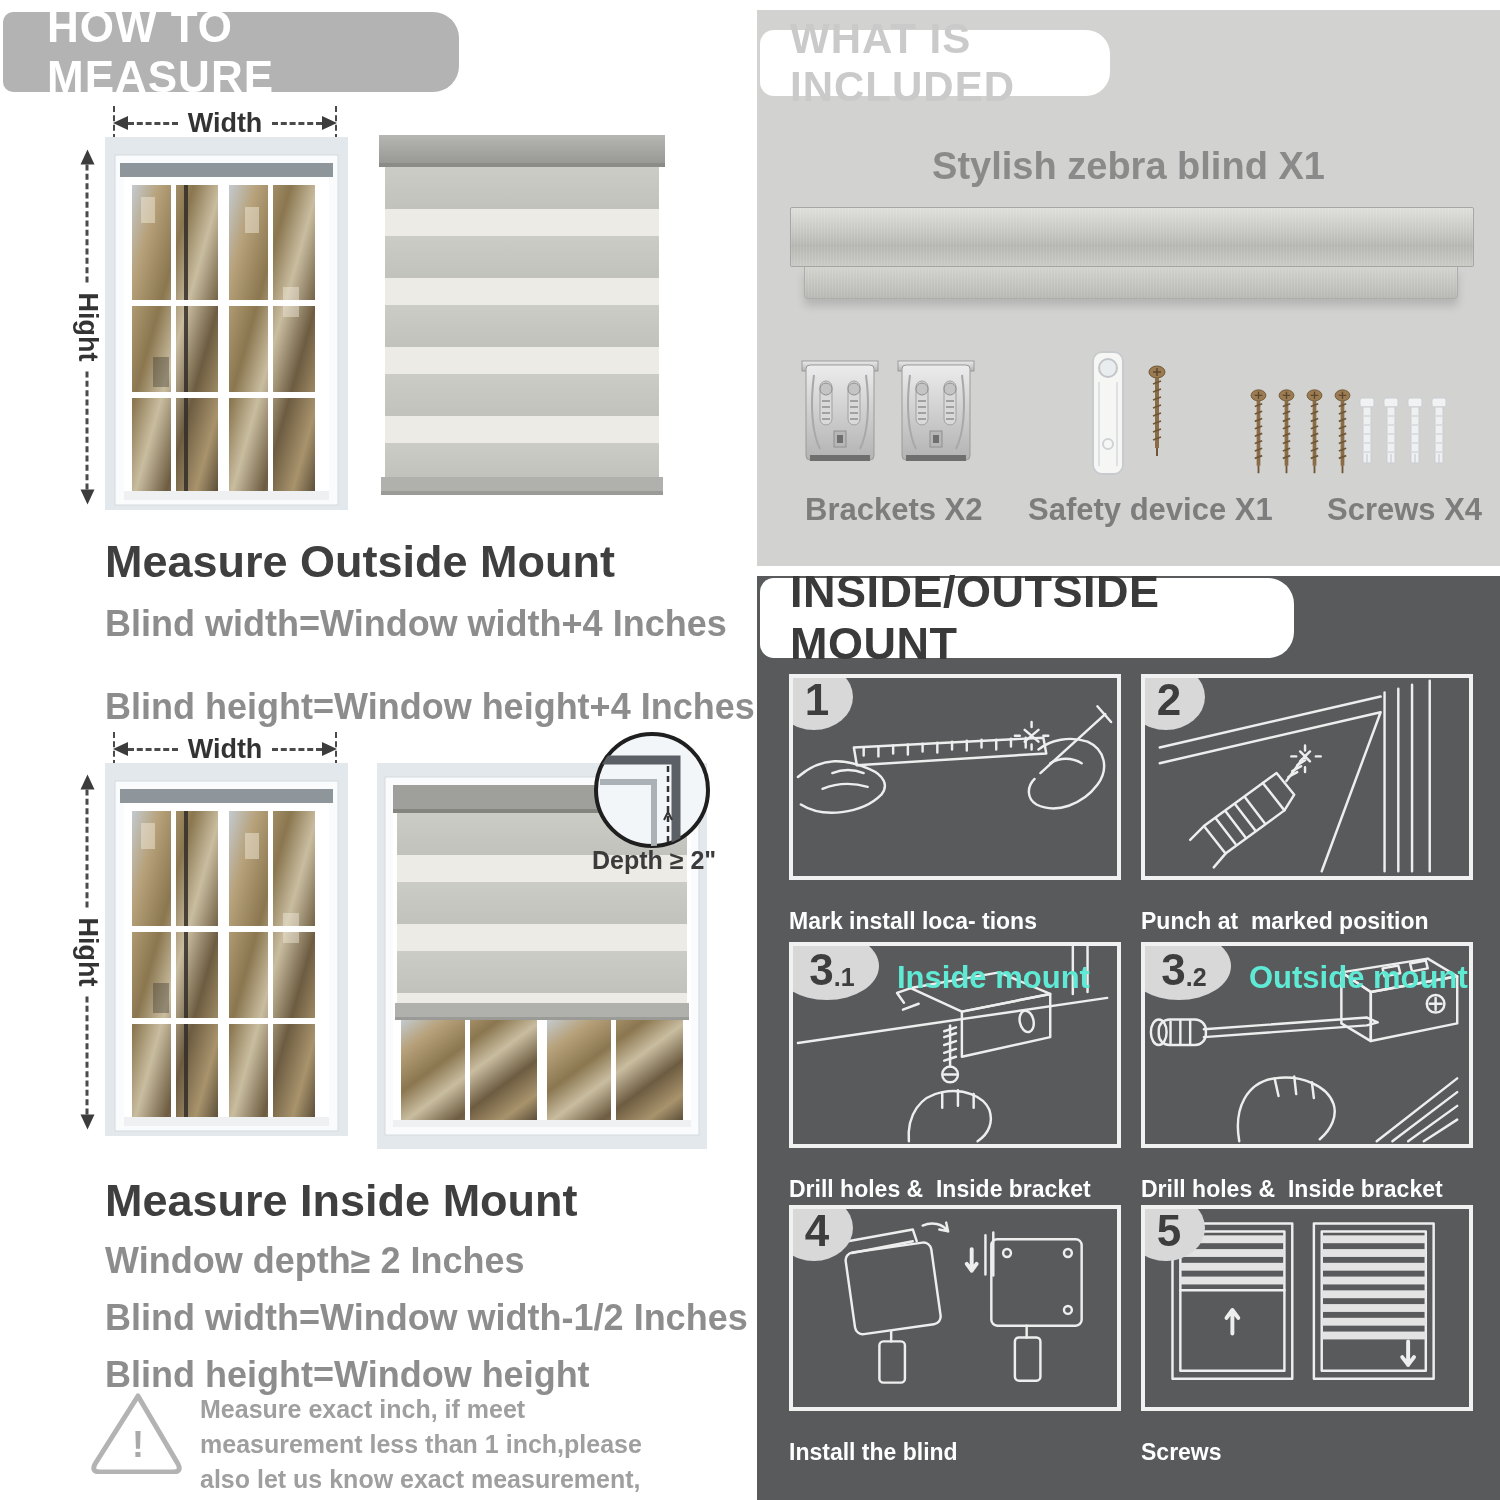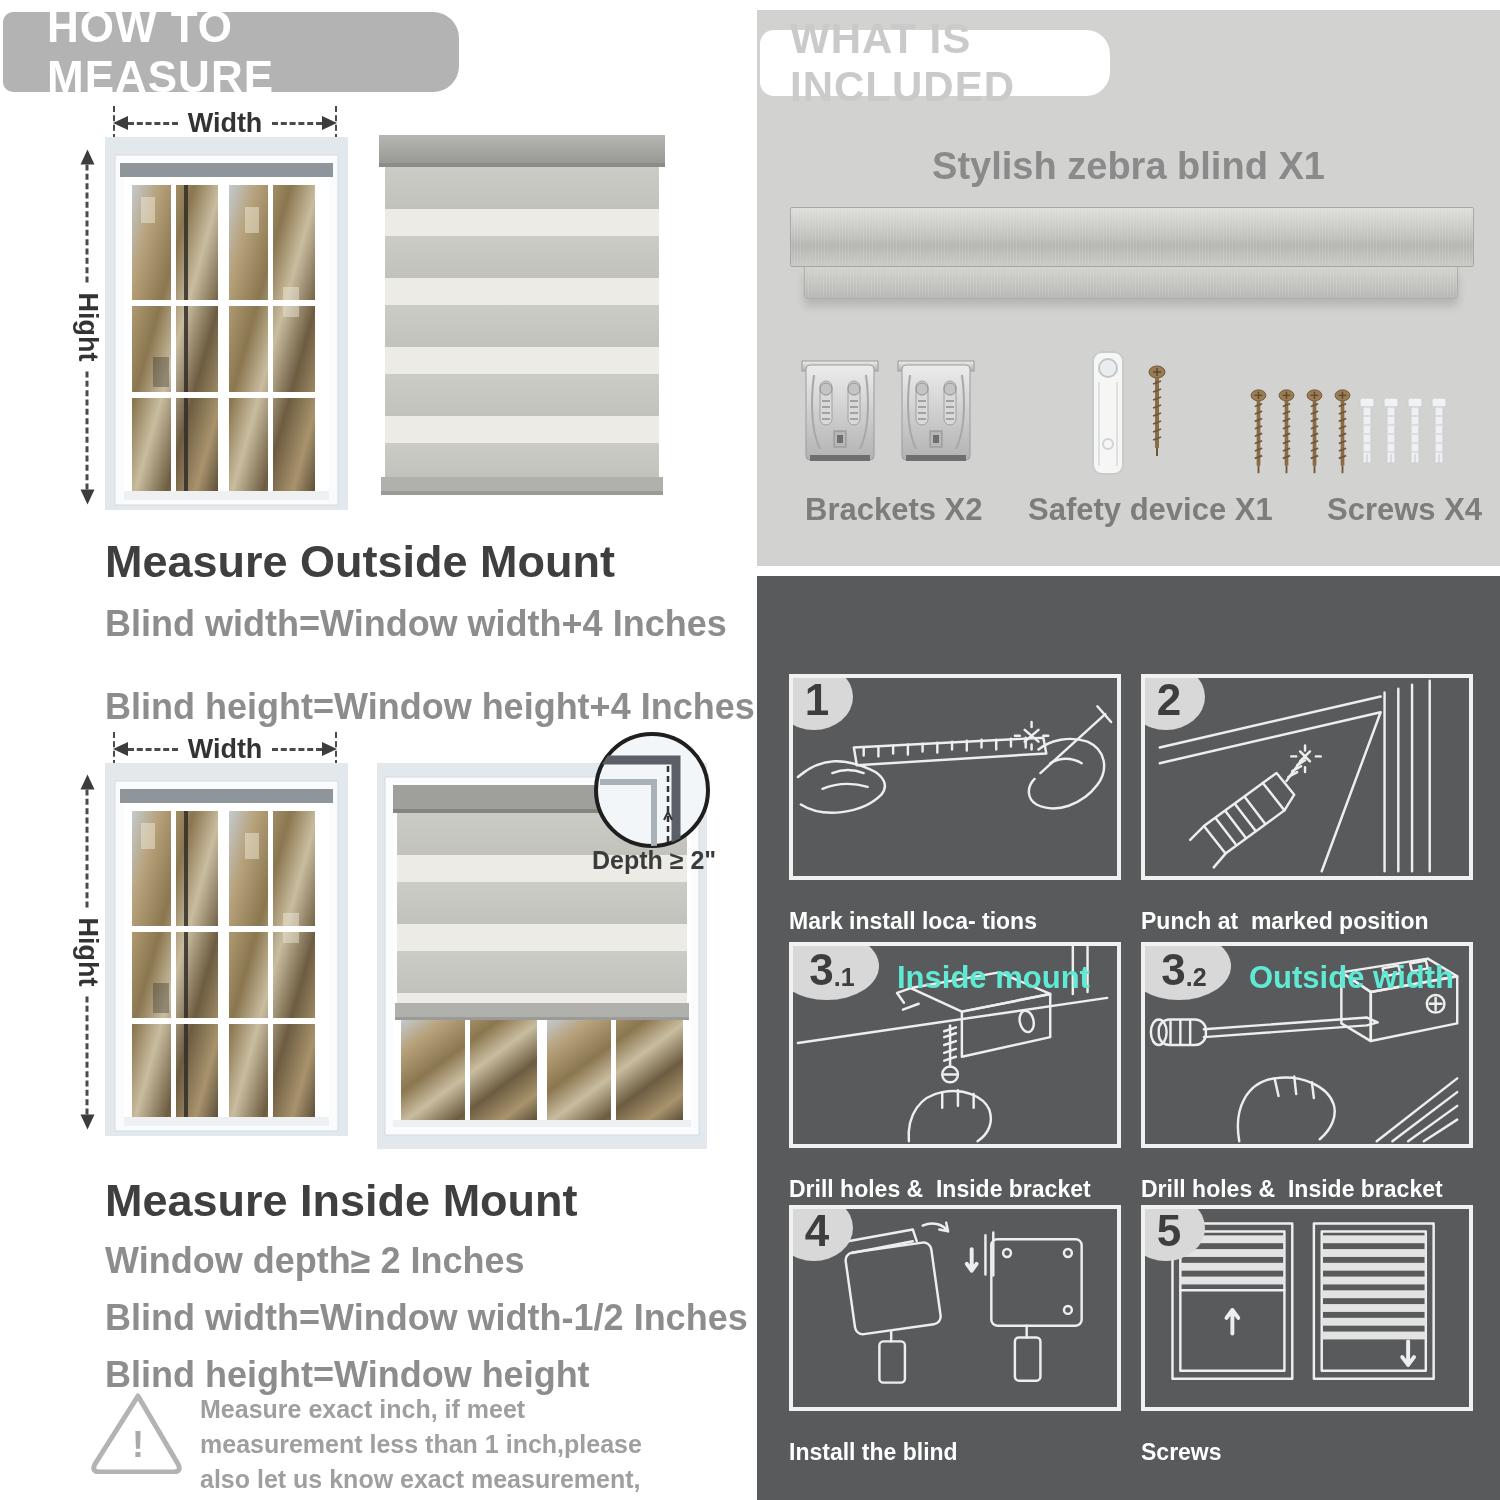--- a/index.html
+++ b/index.html
@@ -304,20 +304,23 @@
       <use href="#anchorSym" x="48" y="0" width="20" height="80"></use>
       <use href="#anchorSym" x="72" y="0" width="20" height="80"></use>
     </svg>
 
     <span class="item-label" style="left:48px;">Brackets X2</span>
     <span class="item-label" style="left:271px;">Safety device X1</span>
     <span class="item-label" style="left:526px;margin-left:44px;">Screws X4</span>
   </section>
 
   <section class="right-bottom">
+    <div class="hdr-mount">
+      <span>INSIDE/OUTSIDE MOUNT</span>
+    </div>
 
     <div class="step" style="left:32px; top:98px;">
       <div class="panel">
         <svg class="art" viewBox="0 0 330 200">
           <polygon points="62,70 255,60 258,76 65,88"></polygon>
           <path d="M72,70 v8 M87,69 v10 M102,68 v8 M117,67 v10 M132,66 v8 M147,65 v10 M162,64 v8 M177,63 v10 M192,62 v8 M207,62 v10 M222,61 v8 M237,60 v10"></path>
           <path d="M5,100 C30,78 55,82 78,92 C92,98 98,108 90,118 C70,138 30,142 8,128"></path>
           <path d="M40,96 C50,92 62,92 72,96 M30,112 C45,106 62,106 76,110"></path>
           <path d="M250,72 C262,62 282,58 300,64 C318,72 322,92 310,108 C295,128 268,138 248,128 C238,122 238,110 246,102"></path>
           <path d="M262,86 C272,80 284,80 294,86"></path>
@@ -394,21 +397,21 @@
           <ellipse cx="14" cy="87" rx="8" ry="13"></ellipse>
           <path d="M26,76 v22 M36,75 v24 M46,75 v24"></path>
           <path d="M96,198 C90,164 104,138 132,134 C160,130 186,142 192,160 C196,172 190,186 178,196"></path>
           <path d="M132,134 L136,152 M152,132 L154,150 M170,138 L172,154"></path>
           <path d="M236,198 L318,134 M252,198 L318,148 M268,198 L318,162 M284,198 L318,176"></path>
         </svg>
         <div class="badge b2">
           <span class="num">3</span>
             <span class="sub">.2</span>
         </div>
-        <span class="ptitle">Outside width</span>
+        <span class="ptitle">Outside mount</span>
       </div>
       <div class="caption">Drill holes &amp;  Inside bracket</div>
     </div>
 
     <div class="step" style="left:32px; top:629px;">
       <div class="panel">
         <svg class="art" viewBox="0 0 330 200">
           <path d="M56,32 L122,20 L126,32 M60,44 L122,32"></path>
           <rect x="58" y="38" width="88" height="84" rx="8" transform="rotate(-8 102 80)"></rect>
           <path d="M132,16 C142,12 152,14 158,22 M158,22 l-2,-9 M158,22 l-9,-2"></path>

